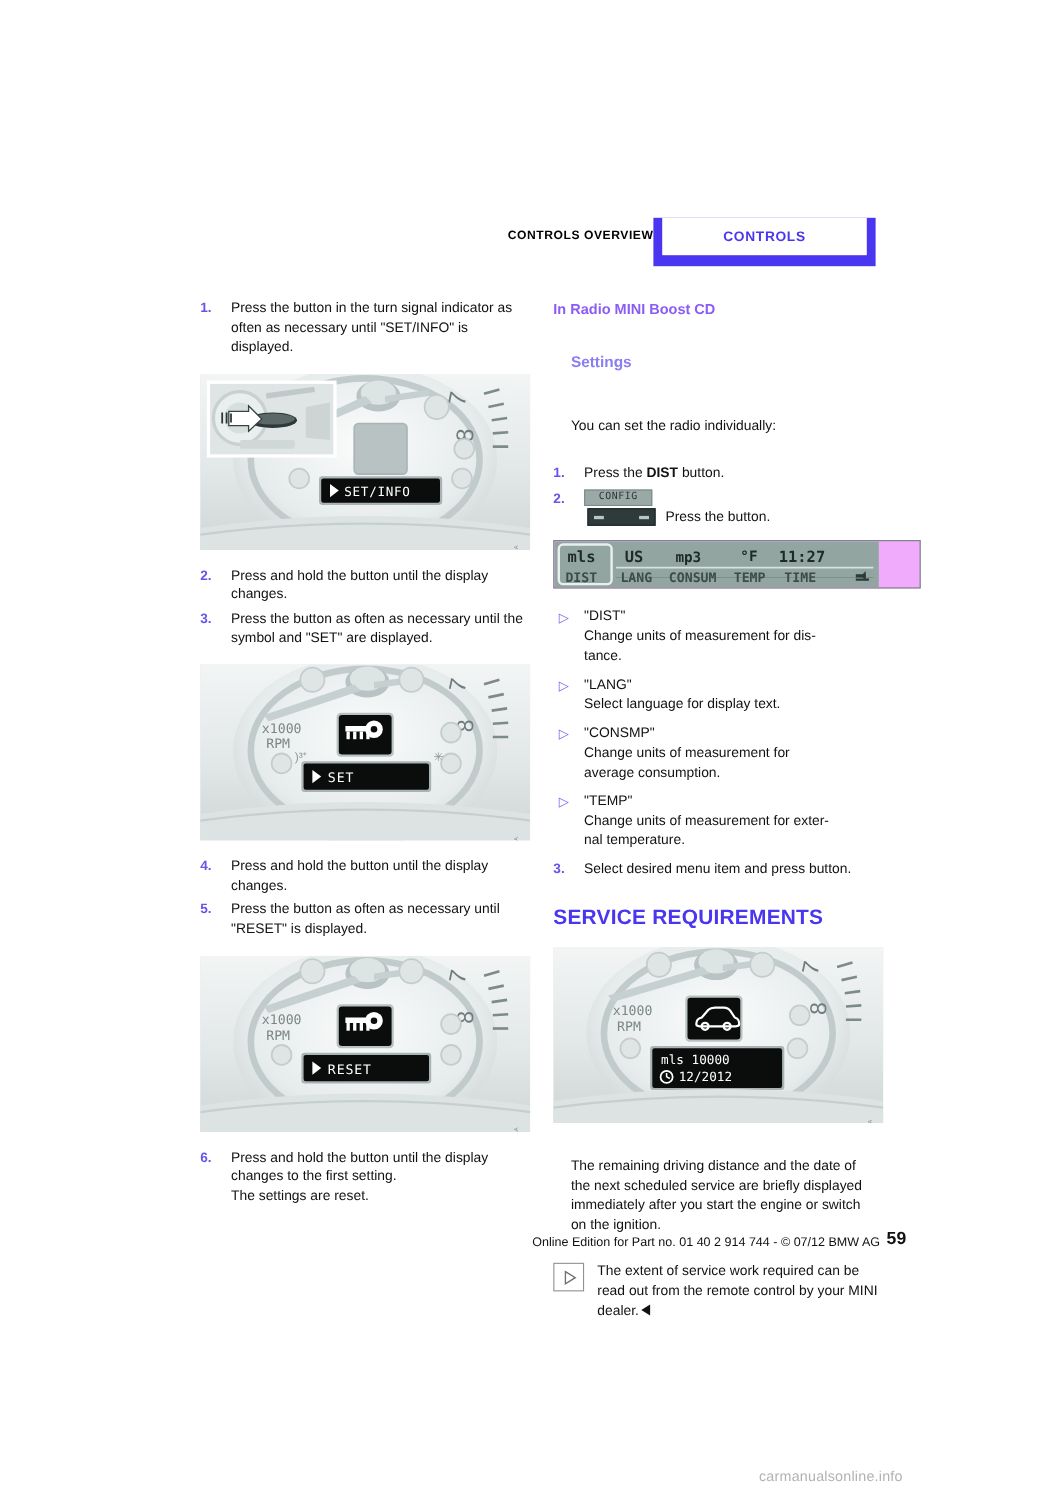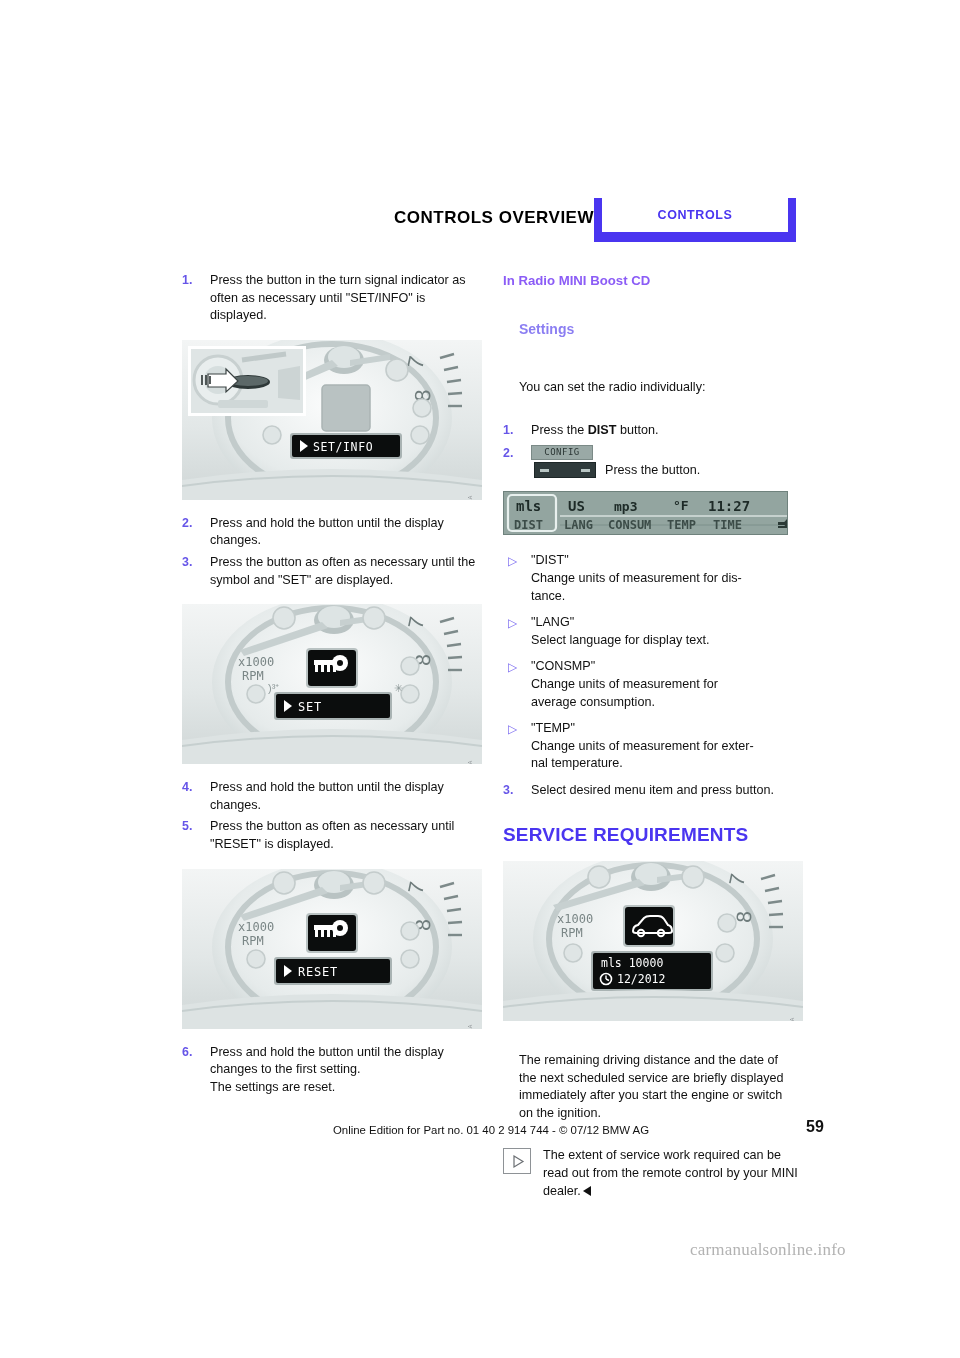--- a/index.html
+++ b/index.html
@@ -18,21 +18,21 @@
 
   
   .header {
     position: absolute;
     left: 0; top: 198px;
     width: 960px; height: 52px;
   }
   .header-left {
     position: absolute;
     right: 366px; top: 10px;
-    font-size: 17px;
+    font-size: 11px;
     font-weight: bold;
     letter-spacing: 0.5px;
     color: #000;
     white-space: nowrap;
   }
   .header-tab {
     position: absolute;
     left: 594px; top: 0px;
     width: 202px; height: 44px;
     background: #4a35f0;
@@ -140,21 +140,21 @@
     letter-spacing: 0.3px;
     transform: rotate(-90deg);
     transform-origin: right bottom;
     white-space: nowrap;
   }
   .cluster-svg { display: block; width: 300px; height: 160px; }
 
   
   .lcd {
     position: relative;
-    width: 285px; height: 44px;
+    width: 334px; height: 44px;
     background: #f0abfc;
     border: 1px solid #6f827d;
     overflow: hidden;
   }
   .lcd svg { display: block; }
 
   
   .cfg-wrap { position: relative; height: 40px; }
   .cfg-chip {
     position: absolute;
@@ -212,39 +212,39 @@
     border-bottom: 5px solid transparent;
     vertical-align: -1px;
     margin-left: 2px;
   }
 
   
   .footer-line {
     position: absolute;
     left: 182px; top: 1124px;
     width: 618px;
-    text-align: center;
+    text-align: right;
     font-size: 11.4px;
     color: #111;
     font-family: "Liberation Sans", sans-serif;
   }
   .page-num {
     position: absolute;
     left: 806px; top: 1118px;
     font-size: 16px;
     font-weight: bold;
     color: #111;
   }
   .watermark {
     position: absolute;
-    left: 690px; top: 1240px;
-    font-size: 17px;
+    left: 690px; top: 1334px;
+    font-size: 13px;
     color: #b2b2b2;
     letter-spacing: 0.2px;
-    font-family: Liberation Serif, serif;
+    font-family: Liberation Sans, sans-serif;
   }
 </style>
 </head>
 <body>
 
 <div class="page">
 
   <div class="header">
     <div class="header-left">CONTROLS OVERVIEW</div>
     <div class="header-tab">

